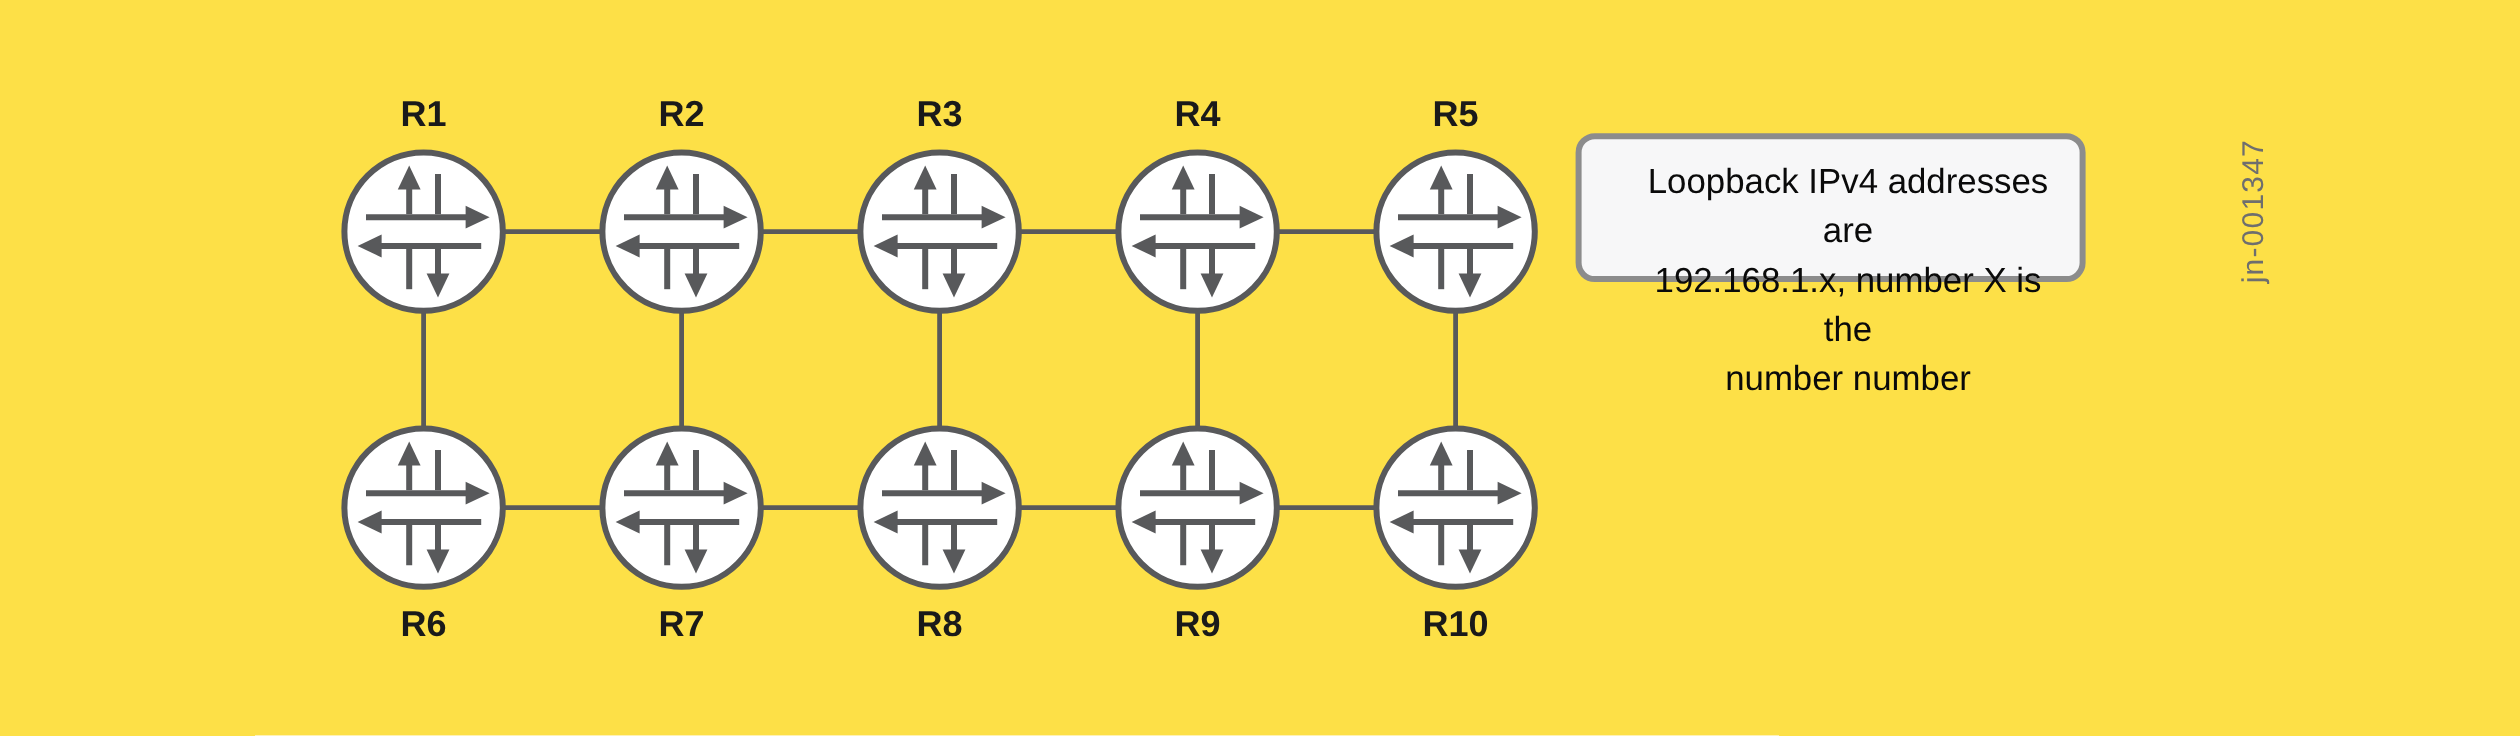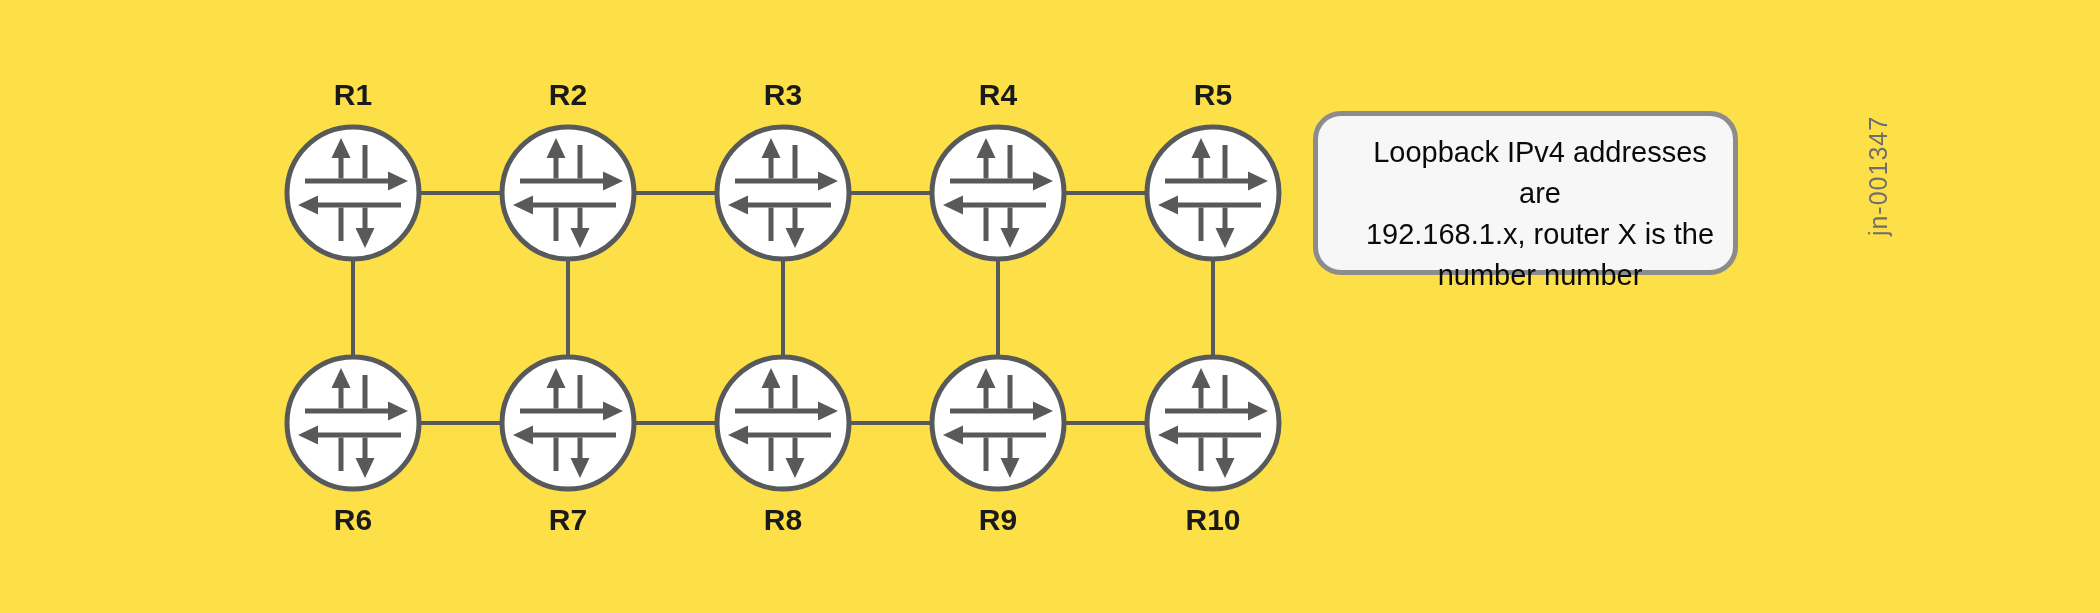--- a/index.html
+++ b/index.html
@@ -44,25 +44,25 @@
     fill: var(--label, #1a1a1a);
     font-family: "Liberation Sans", sans-serif;
     font-size: 30px;
     font-weight: 600;
   }
   .note-box {
     position: absolute;
     left: 1313px;
     top: 111px;
     width: 425px;
-    height: 164px;
+    height: 124px;
     box-sizing: border-box;
     background: var(--note-fill, #f7f7f8);
     border: 5px solid var(--note-border, #8c8c8c);
-    border-radius: 28px;
+    border-radius: 16px;
     padding: 16px 8px 0 37px;
     color: var(--note-text, #0a0a0a);
     font-size: 29px;
     line-height: 41px;
     font-weight: 400;
   }
   .figure-id {
     position: absolute;
     left: 1878px;
     top: 176px;
@@ -153,19 +153,19 @@
         </g>
         <g>
           <use href="#jrouter" x="1143" y="353"></use>
           <text x="1213" y="530" text-anchor="middle" class="router-label">R10</text>
         </g>
       </g>
   </svg>
 
   <div class="note-box">
     <div>Loopback IPv4 addresses are</div>
-    <div>192.168.1.x, router X is the</div>
+    <div>192.168.1.x, number X is the</div>
     <div>number number</div>
   </div>
 
   <div class="figure-id">jn-001347</div>
 
 </div>
 
 </body></html>

